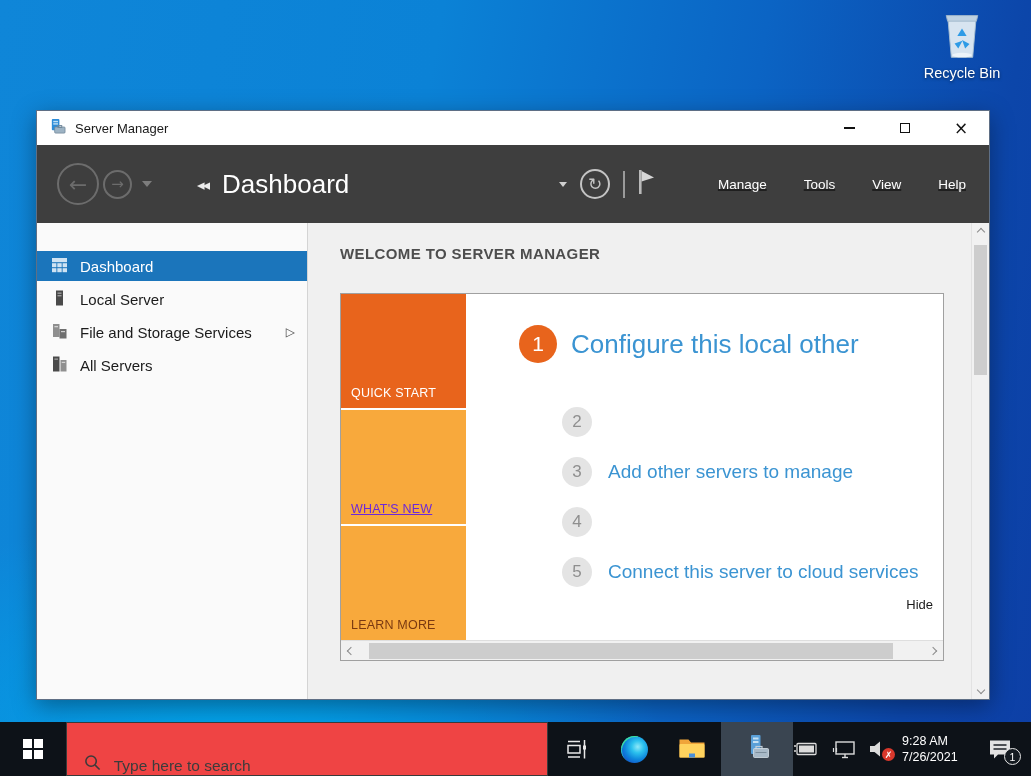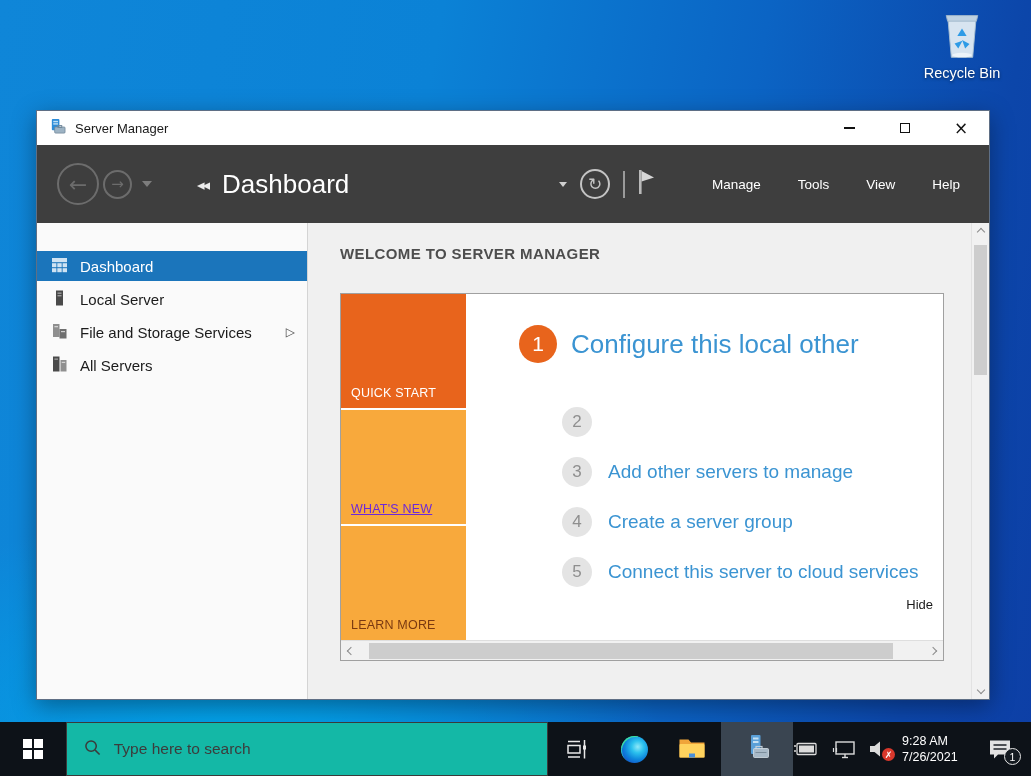--- a/index.html
+++ b/index.html
@@ -45,22 +45,22 @@
   .crumbs { position:absolute; left:160px; top:50%; transform:translateY(-50%);
     display:flex; align-items:center; color:#fff; }
   .crumb-arrows { font-size:15px; color:#ececec; letter-spacing:-2px; }
   .crumb-title { font-size:26px; font-weight:300; margin-left:14px; }
   .nav-mid { position:absolute; left:522px; top:50%; transform:translateY(-50%);
     display:flex; align-items:center; gap:13px; }
   .mid-caret { width:0; height:0; border-left:4.5px solid transparent; border-right:4.5px solid transparent;
     border-top:5.5px solid #cfcfcf; }
   .refresh-btn { width:30px; height:30px; border:2px solid #c4c4c4; color:#c4c4c4; font-size:17px; }
   .nav-divider { width:1.5px; height:27px; background:#9a9a9a; }
-  .nav-menus { position:absolute; right:29px; top:50%; transform:translateY(-50%);
-    display:flex; gap:37px; }
+  .nav-menus { position:absolute; right:23px; top:50%; transform:translateY(-50%);
+    display:flex; gap:37px;text-decoration:underline; }
   .nav-menu { color:#fff; font-size:13.5px; }
 
   
   .win-body { flex:1; display:flex; min-height:0; }
   .sidebar { width:271px; background:#fafafa; border-right:1px solid #d4d4d4; padding-top:28px; }
   .side-item { height:30px; margin-bottom:3px; display:flex; align-items:center;
     padding:0 12px 0 14px; gap:12px; font-size:15px; color:#1b1b1b; }
   .side-item.selected { background:#1b75bb; color:#fff; }
   .side-item svg { flex:0 0 auto; }
   .sub-arrow { margin-left:auto; color:#4a4a4a; font-size:12px; }
@@ -106,22 +106,22 @@
   .vs-arrow { position:absolute; left:0; width:100%; height:18px; display:flex; align-items:center; justify-content:center; }
   .vs-up { top:0; } .vs-down { bottom:0; }
   .vs-thumb { position:absolute; left:2px; right:2px; top:22px; height:130px; background:#cdcdcd; }
 
   
   .taskbar { position:absolute; left:0; bottom:0; width:100%; height:54px; background:#0d1218;
     display:flex; align-items:stretch; }
   .start-btn { width:66px; display:flex; align-items:center; justify-content:center; }
   .winlogo { display:grid; grid-template-columns:9px 9px; grid-template-rows:9px 9px; gap:1.5px; }
   .winlogo span { background:#fff; }
-  .search-box { width:484px; background:#14b8a6; border:1px solid #3a3a3a;
-    display:flex; align-items:center; padding-left:17px; gap:13px; }
+  .search-box { width:484px; background:#ef4444; border:1px solid #3a3a3a;
+    display:flex; align-items:flex-end; padding-left:17px; gap:13px; }
   .search-box input { border:none; outline:none; background:transparent; font-size:15.5px;
     color:#2f2f2f; font-family:"Liberation Sans",sans-serif; width:300px; }
   .search-box input::placeholder { color:#3c3c3c; opacity:1; }
   .tb-btn { width:58px; display:flex; align-items:center; justify-content:center; }
   .tb-btn.active { width:72px; background:#3a4551; }
   .edge-icon { width:27px; height:27px; border-radius:50%; position:relative; overflow:hidden;
     background:radial-gradient(circle at 62% 40%, #8fe8f8 0%, #2cc2ee 26%, #0e86dc 55%, #1355cc 80%, #1a46c0 100%); }
   .edge-icon::before { content:""; position:absolute; left:-3px; top:-3px; width:27px; height:27px;
     border-radius:50%; border:4px solid transparent; border-top-color:#3ee09e; border-left-color:#2accc4;
     transform:rotate(-35deg); }
@@ -285,21 +285,20 @@
               </div>
               <div class="step step-sm step-2">
                 <span class="step-circle">2</span>
               </div>
               <div class="step step-sm step-3">
                 <span class="step-circle">3</span>
                 <span class="step-label">Add other servers to manage</span>
               </div>
               <div class="step step-sm step-4">
                 <span class="step-circle">4</span>
-                <span class="step-label">Create a server group</span>
               </div>
               <div class="step step-sm step-5">
                 <span class="step-circle">5</span>
                 <span class="step-label">Connect this server to cloud services</span>
               </div>
               <span class="hide-link">Hide</span>
             </div>
           </div>
 
           <div class="hscroll">

